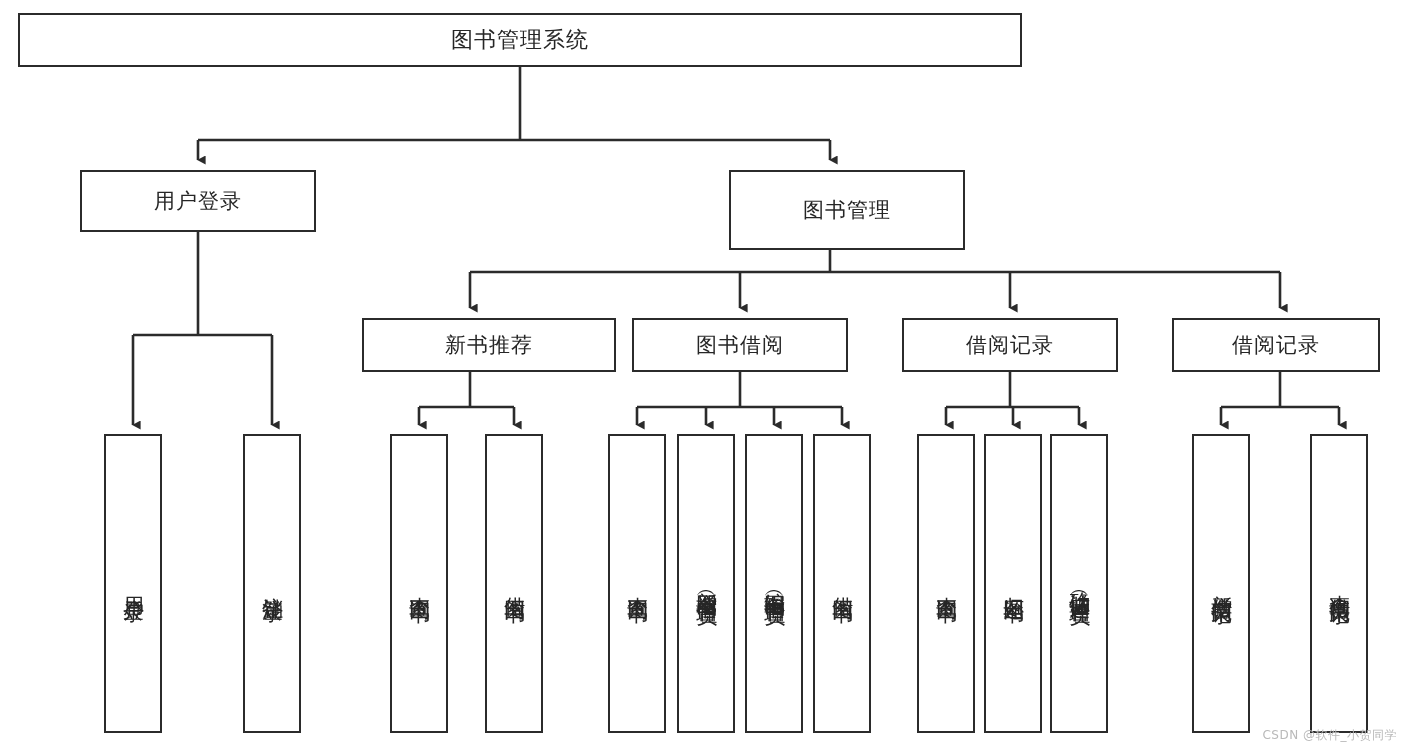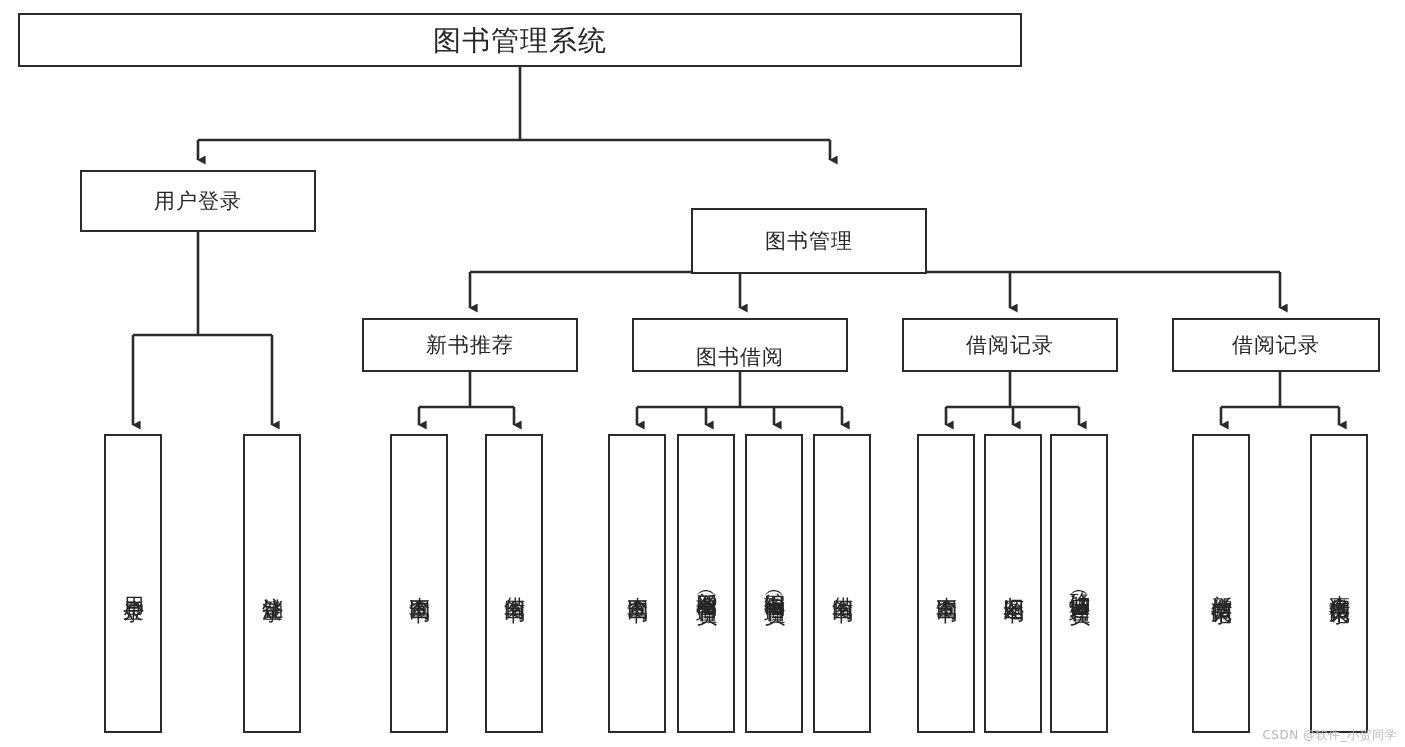--- a/index.html
+++ b/index.html
@@ -30,21 +30,21 @@
     justify-content:center;
     color:#222222;
   }
   .node .lbl{
     font-size:21px;
     line-height:1.25;
     letter-spacing:1px;
     white-space:nowrap;
     color:#262626;
   }
-  .node.root .lbl{font-size:28px;}
+  .node.root .lbl{font-size:22px;}
   .node.leaf{
     border-width:2px;
   }
   .node.leaf .lbl{
     writing-mode:vertical-rl;
     text-orientation:upright;
     font-size:21px;
     line-height:1.30;
     letter-spacing:2px;
     white-space:normal;
@@ -116,28 +116,28 @@
     </g>
   </svg>
 
   <div class="node root" style="left:18px;top:13px;width:1004px;height:54px;">
     <span class="lbl">图书管理系统</span>
   </div>
 
   <div class="node" style="left:80px;top:170px;width:236px;height:62px;">
     <span class="lbl">用户登录</span>
   </div>
-  <div class="node" style="left:691px;top:170px;width:236px;height:66px;margin-top:38px;">
+  <div class="node" style="left:729px;top:170px;width:236px;height:80px;">
     <span class="lbl">图书管理</span>
   </div>
 
-  <div class="node" style="left:362px;top:318px;width:216px;height:54px;">
+  <div class="node" style="left:362px;top:318px;width:254px;height:54px;">
     <span class="lbl">新书推荐</span>
   </div>
-  <div class="node" style="left:632px;top:318px;width:216px;height:54px;align-items:flex-end;">
+  <div class="node" style="left:632px;top:318px;width:216px;height:54px;">
     <span class="lbl">图书借阅</span>
   </div>
   <div class="node" style="left:902px;top:318px;width:216px;height:54px;">
     <span class="lbl">借阅记录</span>
   </div>
   <div class="node" style="left:1172px;top:318px;width:208px;height:54px;">
     <span class="lbl">借阅记录</span>
   </div>
 
   <div class="node leaf" style="left:104px;top:434px;width:58px;height:299px;">

